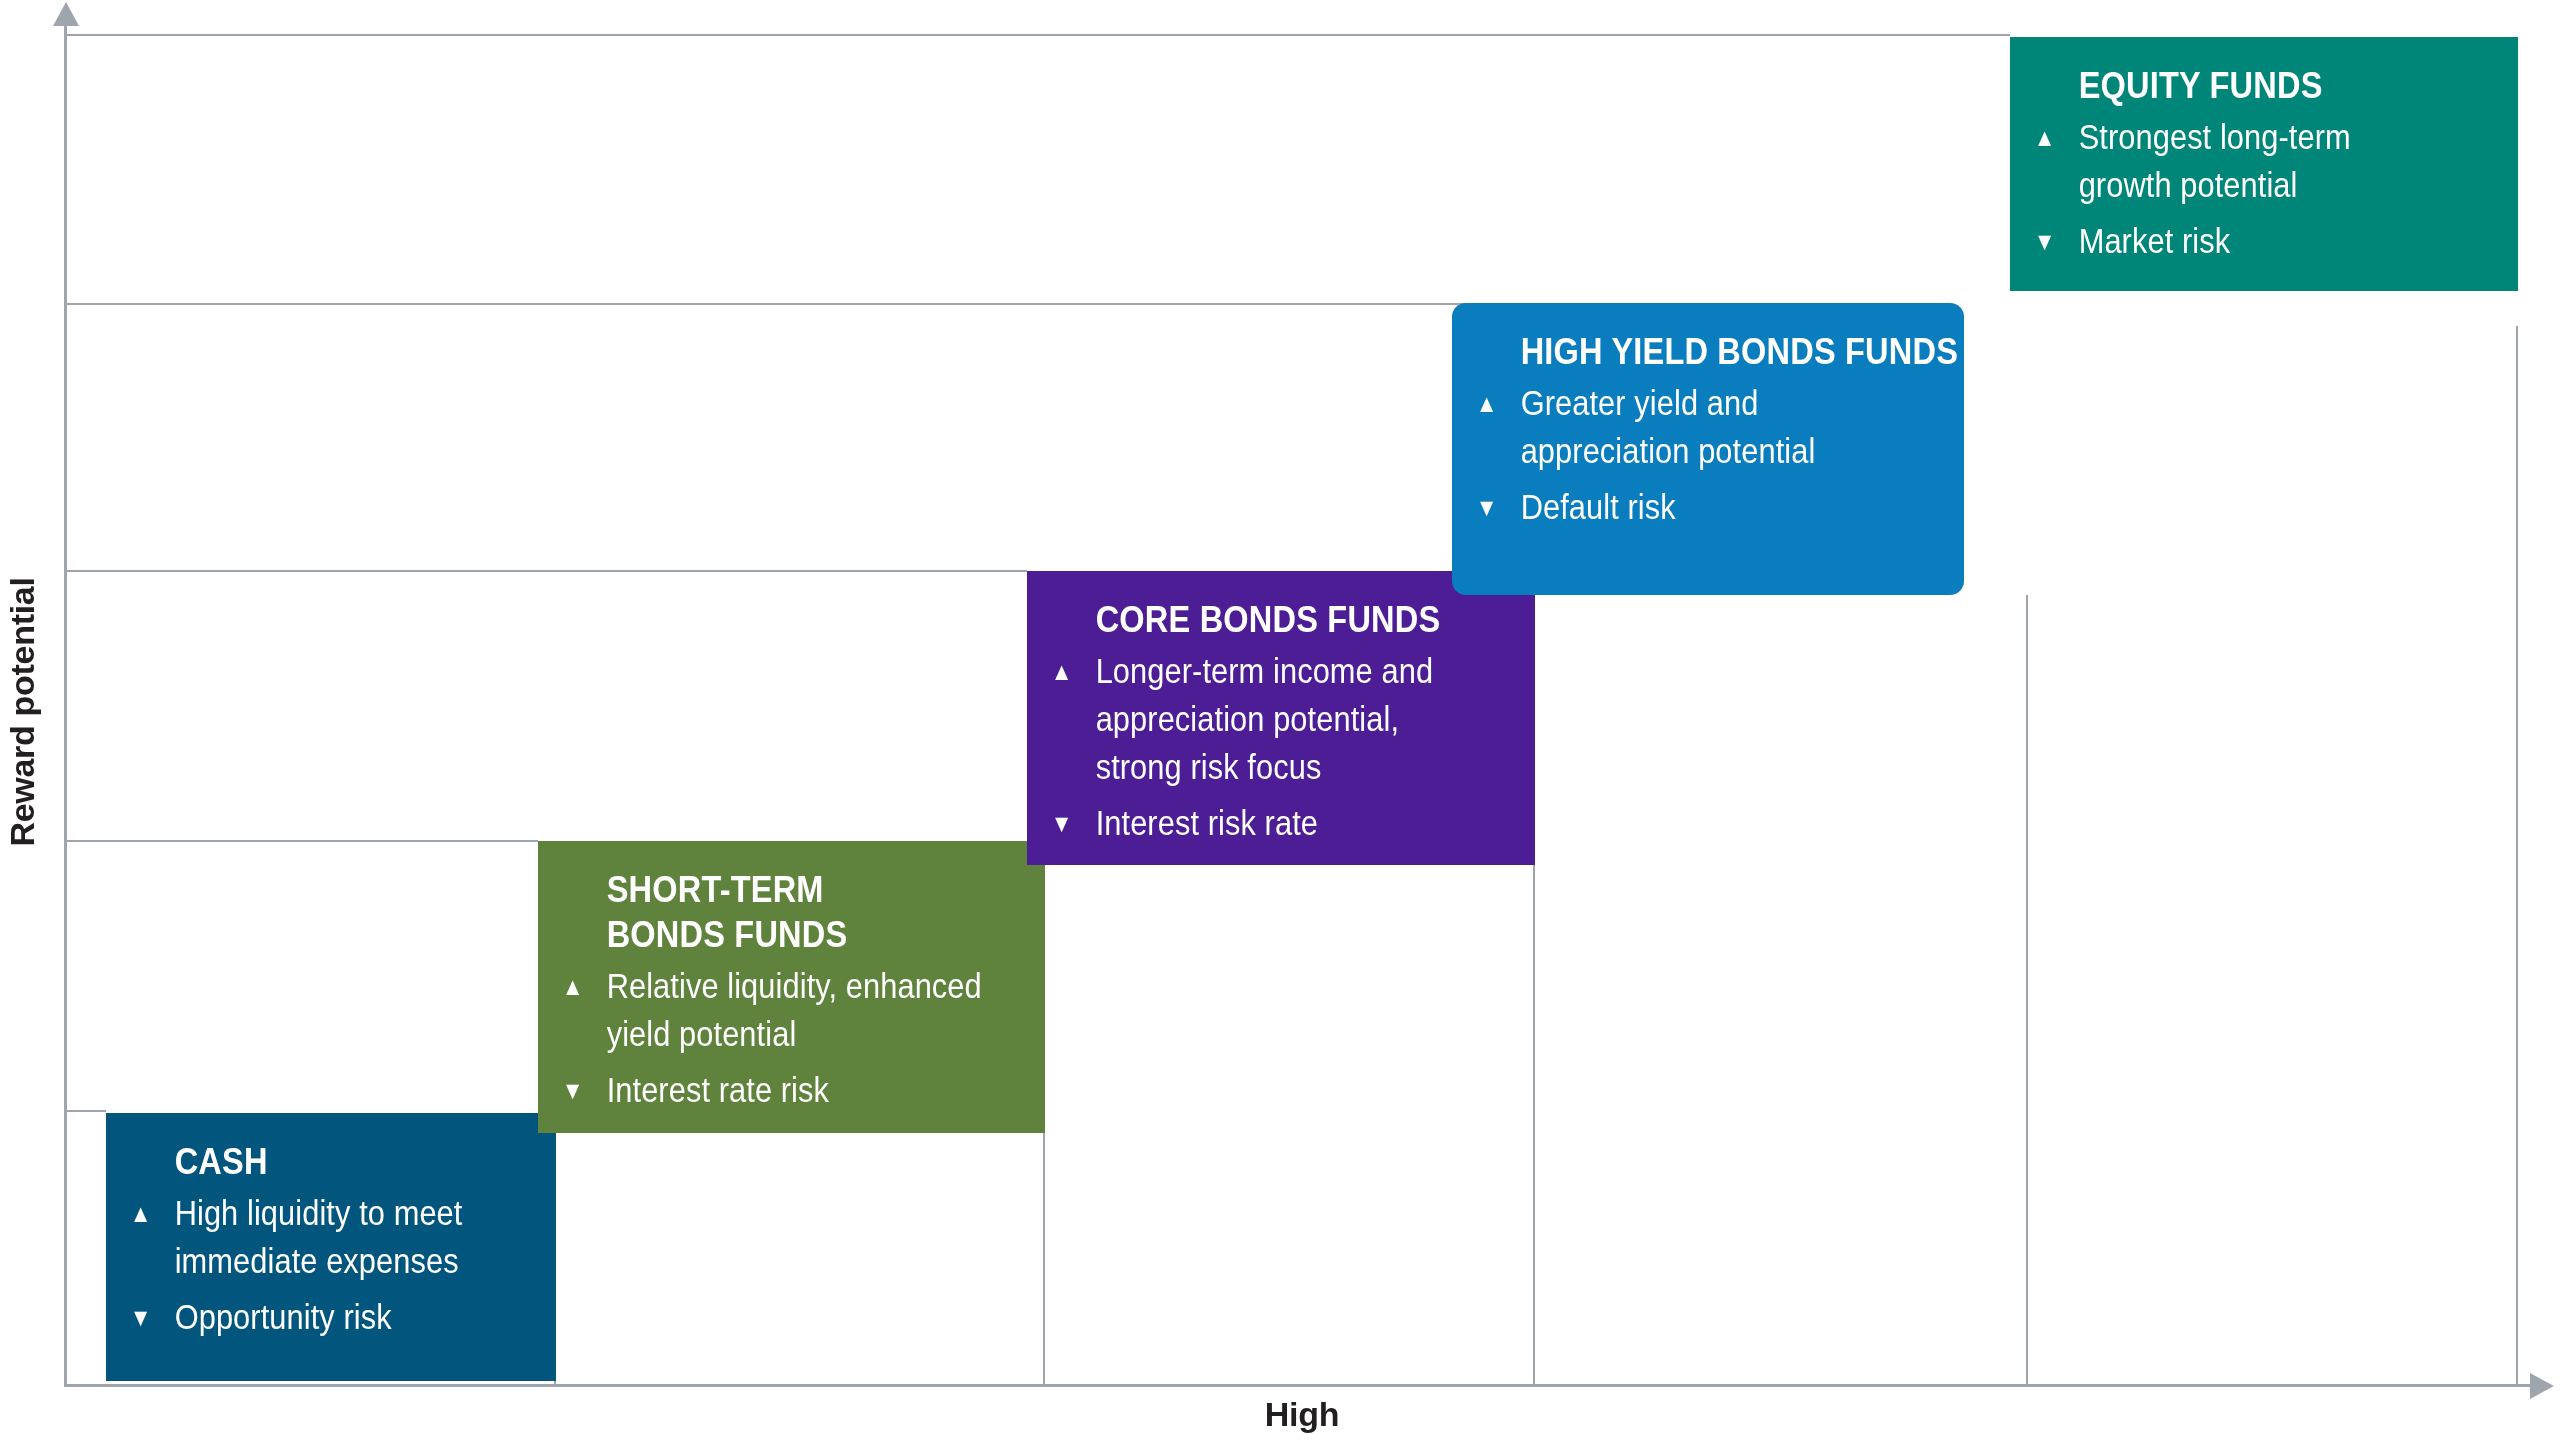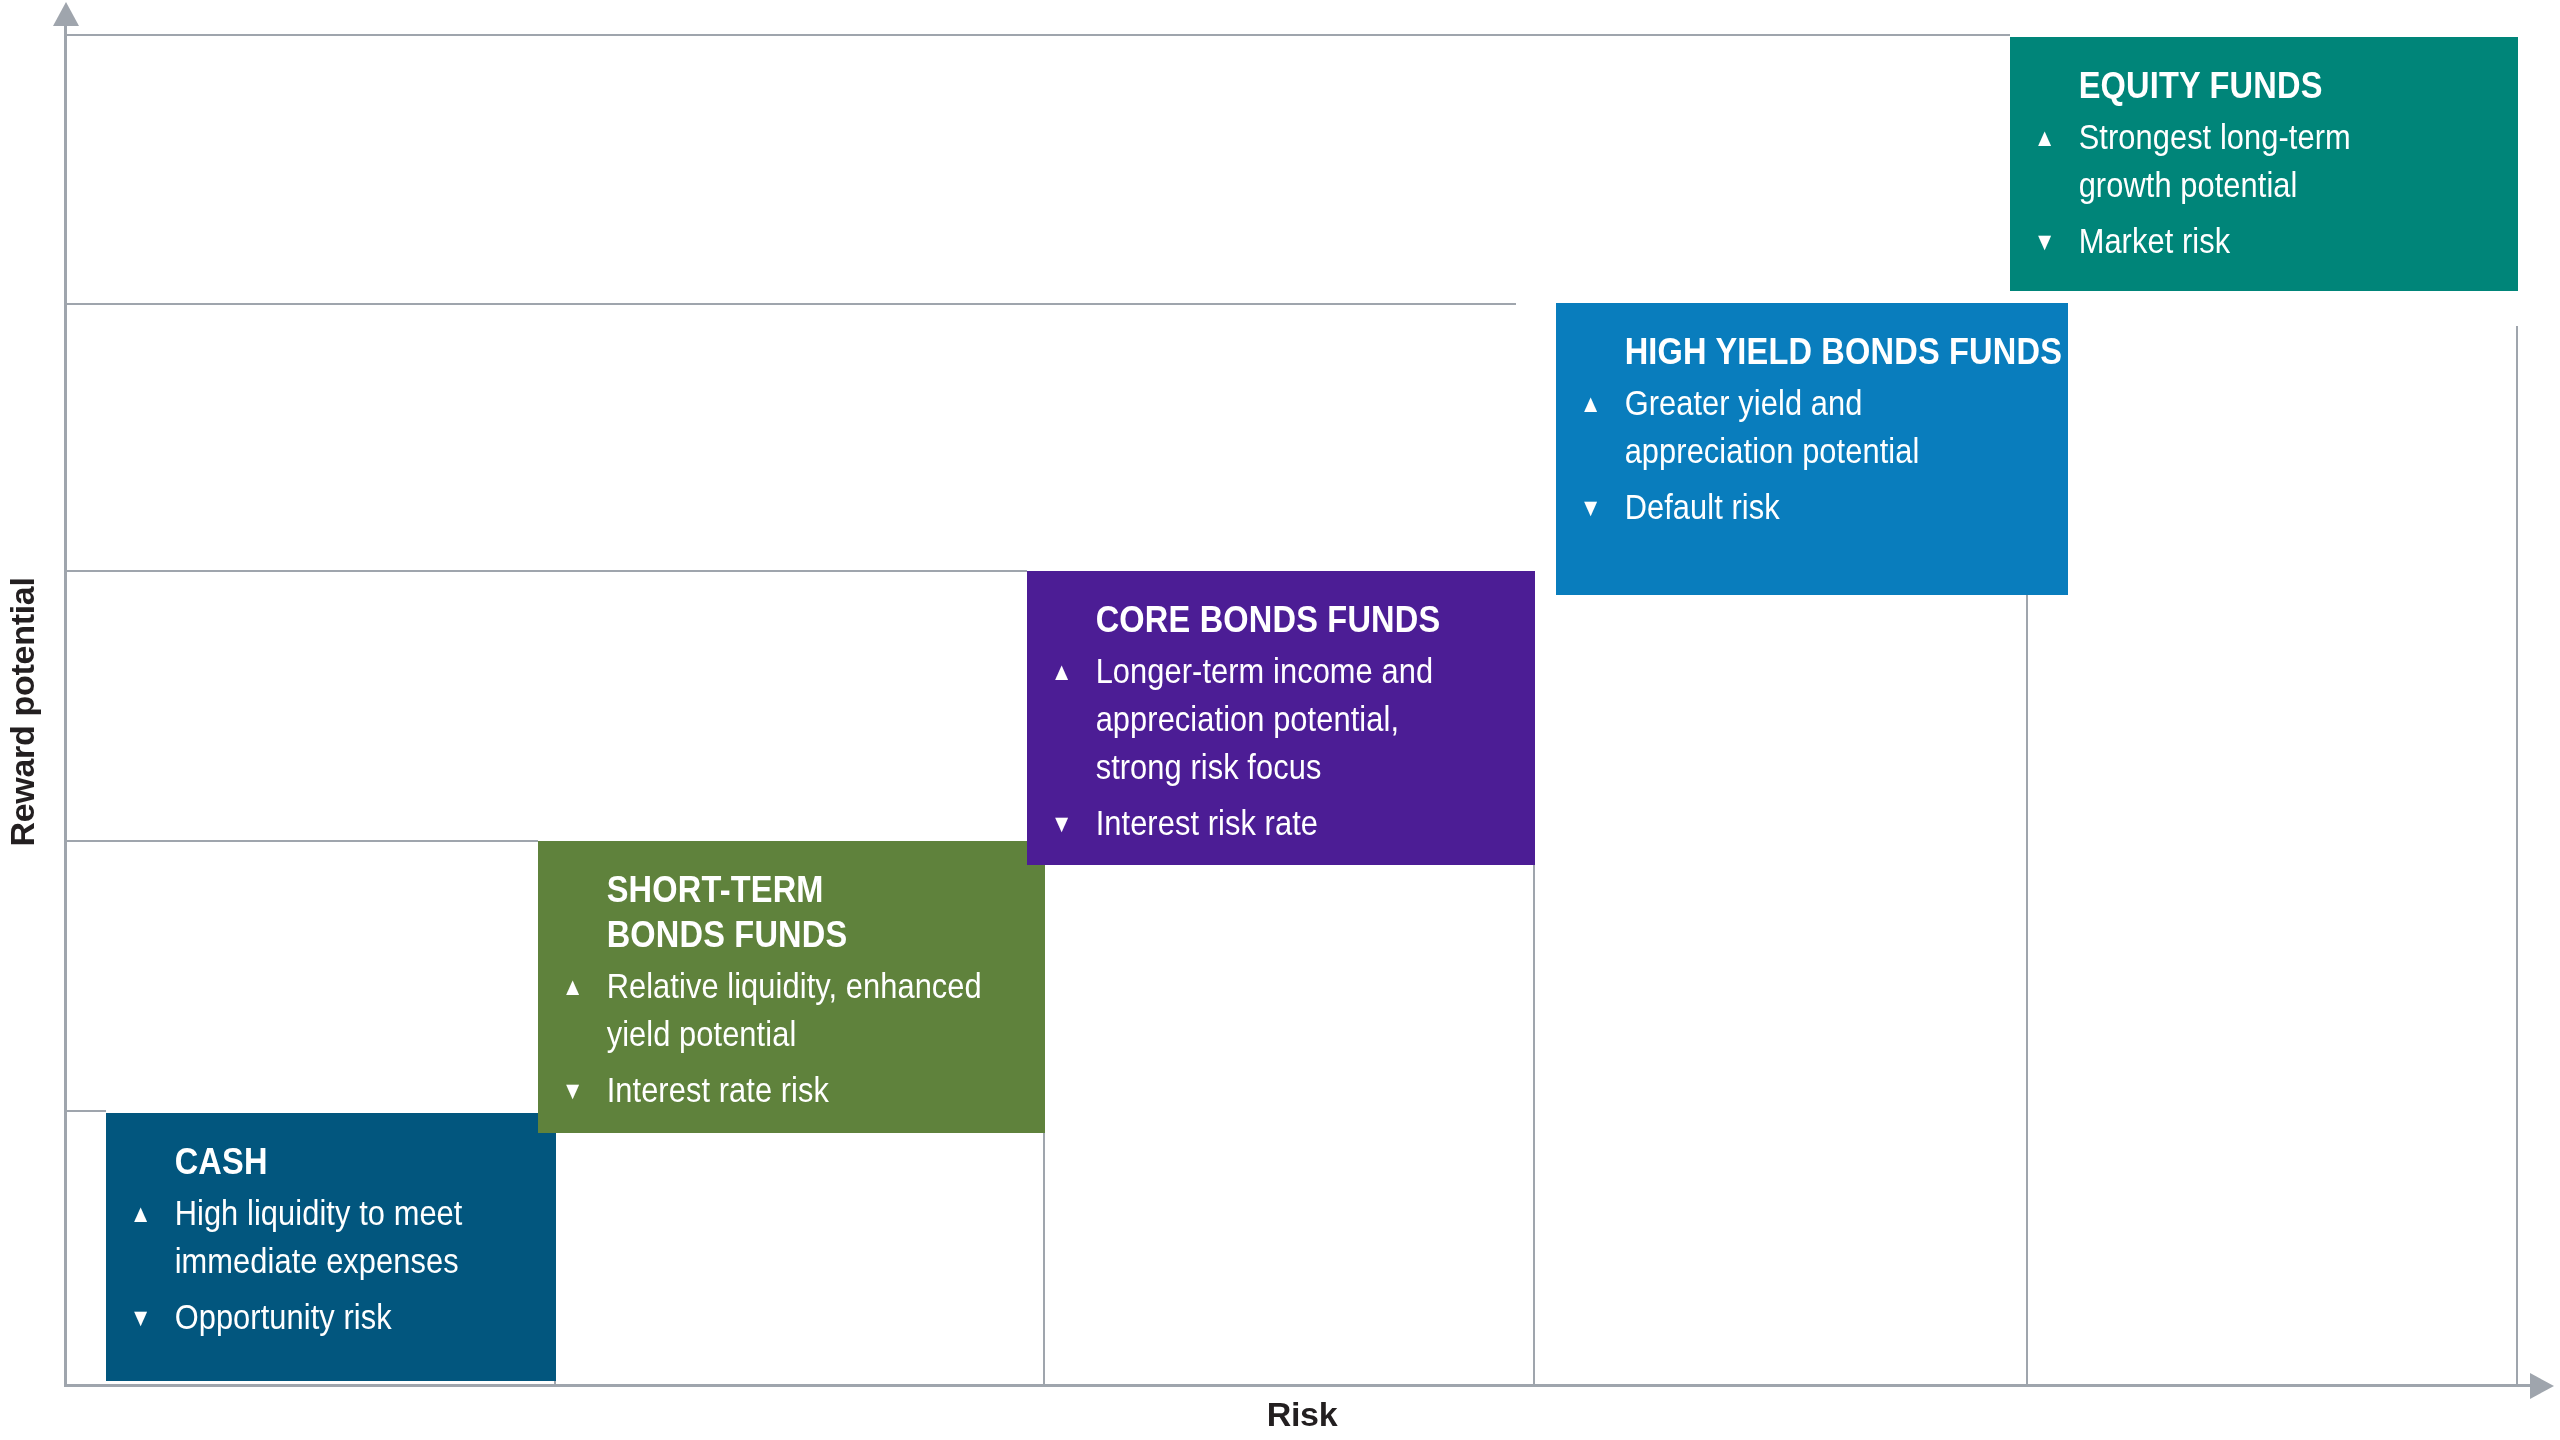--- a/index.html
+++ b/index.html
@@ -63,21 +63,21 @@
   <div class="hline" style="left:64px;top:840px;width:474px;"></div>
   <div class="hline" style="left:64px;top:1110px;width:42px;"></div>
 
   <div class="vline" style="left:554px;top:1356px;height:28px;"></div>
   <div class="vline" style="left:1043px;top:1133px;height:251px;"></div>
   <div class="vline" style="left:1533px;top:865px;height:519px;"></div>
   <div class="vline" style="left:2026px;top:595px;height:789px;"></div>
   <div class="vline" style="left:2516px;top:326px;height:1058px;"></div>
 
   <div class="axis-label y-label">Reward potential</div>
-  <div class="axis-label x-label">Risk</div>
+  <div class="axis-label x-label">High</div>
 
   <div class="box" style="left: 106px; top: 1113px; width: 450px; height: 268px; background-color: rgb(2, 86, 126);">
     <div class="box-inner">
       <div class="box-title">CASH</div>
       <div class="box-row">
         <span class="marker">▲</span>
         <span class="row-text">High liquidity to meet
 immediate expenses</span>
       </div>
       <div class="box-row con">
@@ -112,21 +112,21 @@
 appreciation potential,
 strong risk focus</span>
       </div>
       <div class="box-row con">
         <span class="marker">▼</span>
         <span class="row-text">Interest risk rate</span>
       </div>
     </div>
   </div>
 
-  <div class="box" style="left: 1556px; top: 303px; width: 512px; height: 292px; background-color: rgb(9, 125, 189);">
+  <div class="box" style="left: 1452px; top: 303px; width: 512px; height: 292px; background-color: rgb(9, 125, 189); border-radius: 14px;">
     <div class="box-inner">
       <div class="box-title">HIGH YIELD BONDS FUNDS</div>
       <div class="box-row">
         <span class="marker">▲</span>
         <span class="row-text">Greater yield and
 appreciation potential</span>
       </div>
       <div class="box-row con">
         <span class="marker">▼</span>
         <span class="row-text">Default risk</span>

